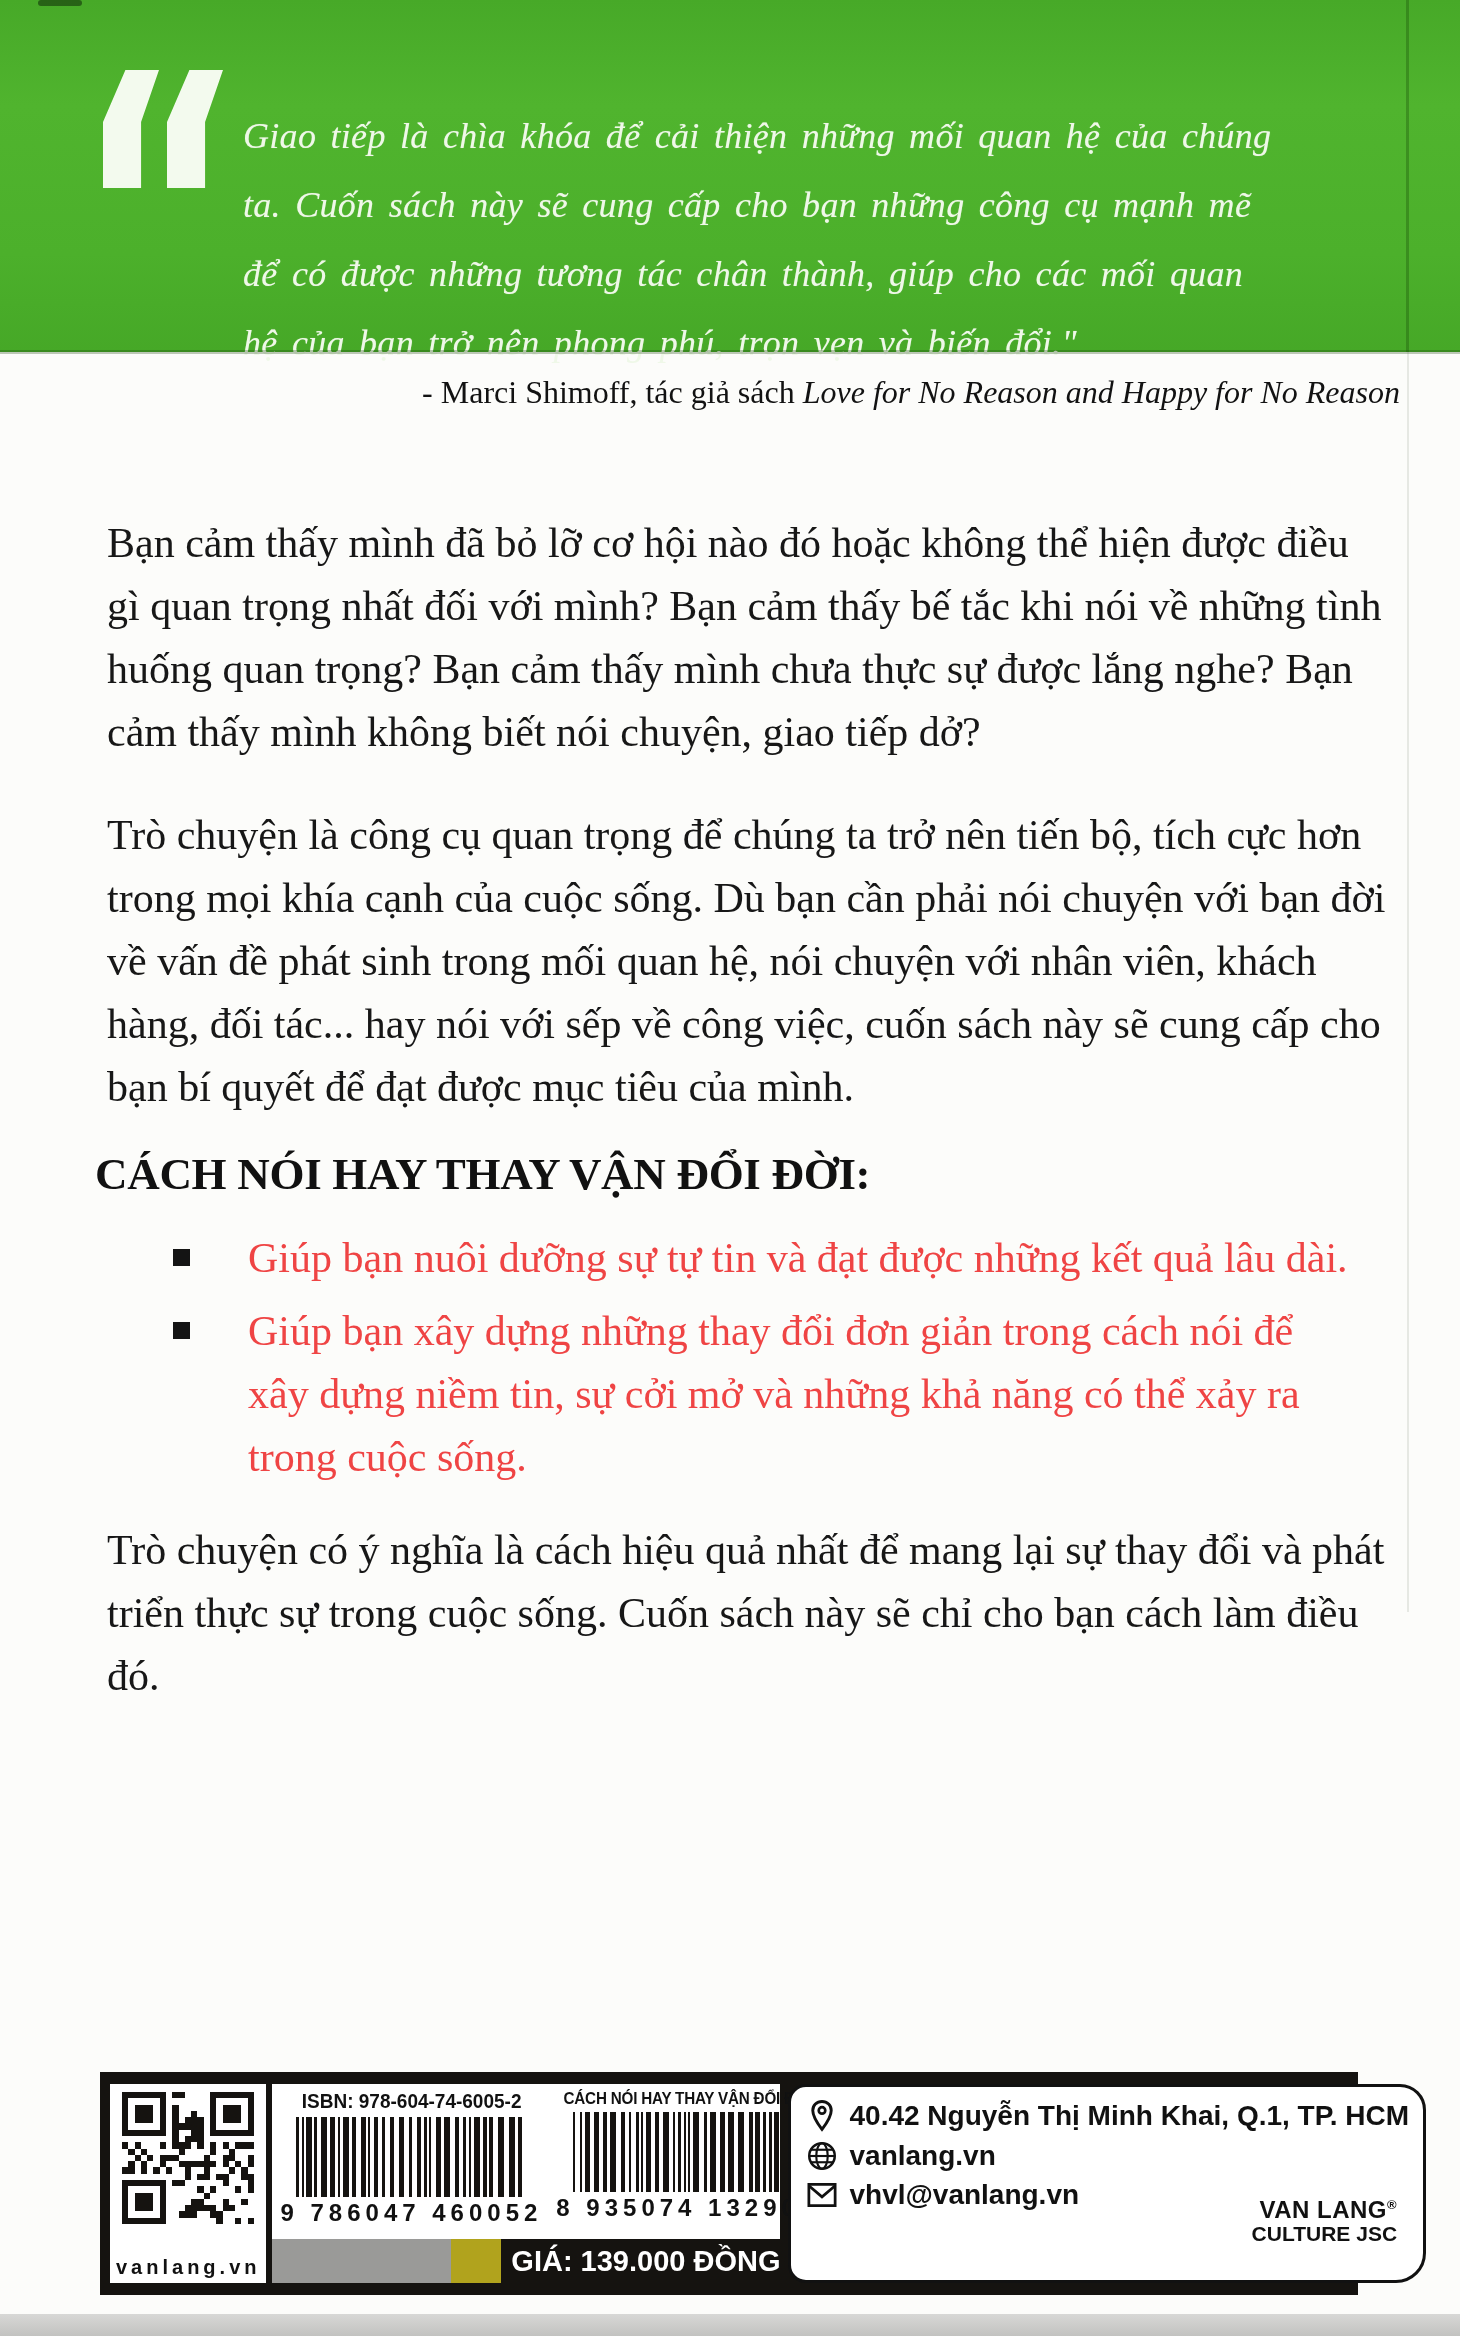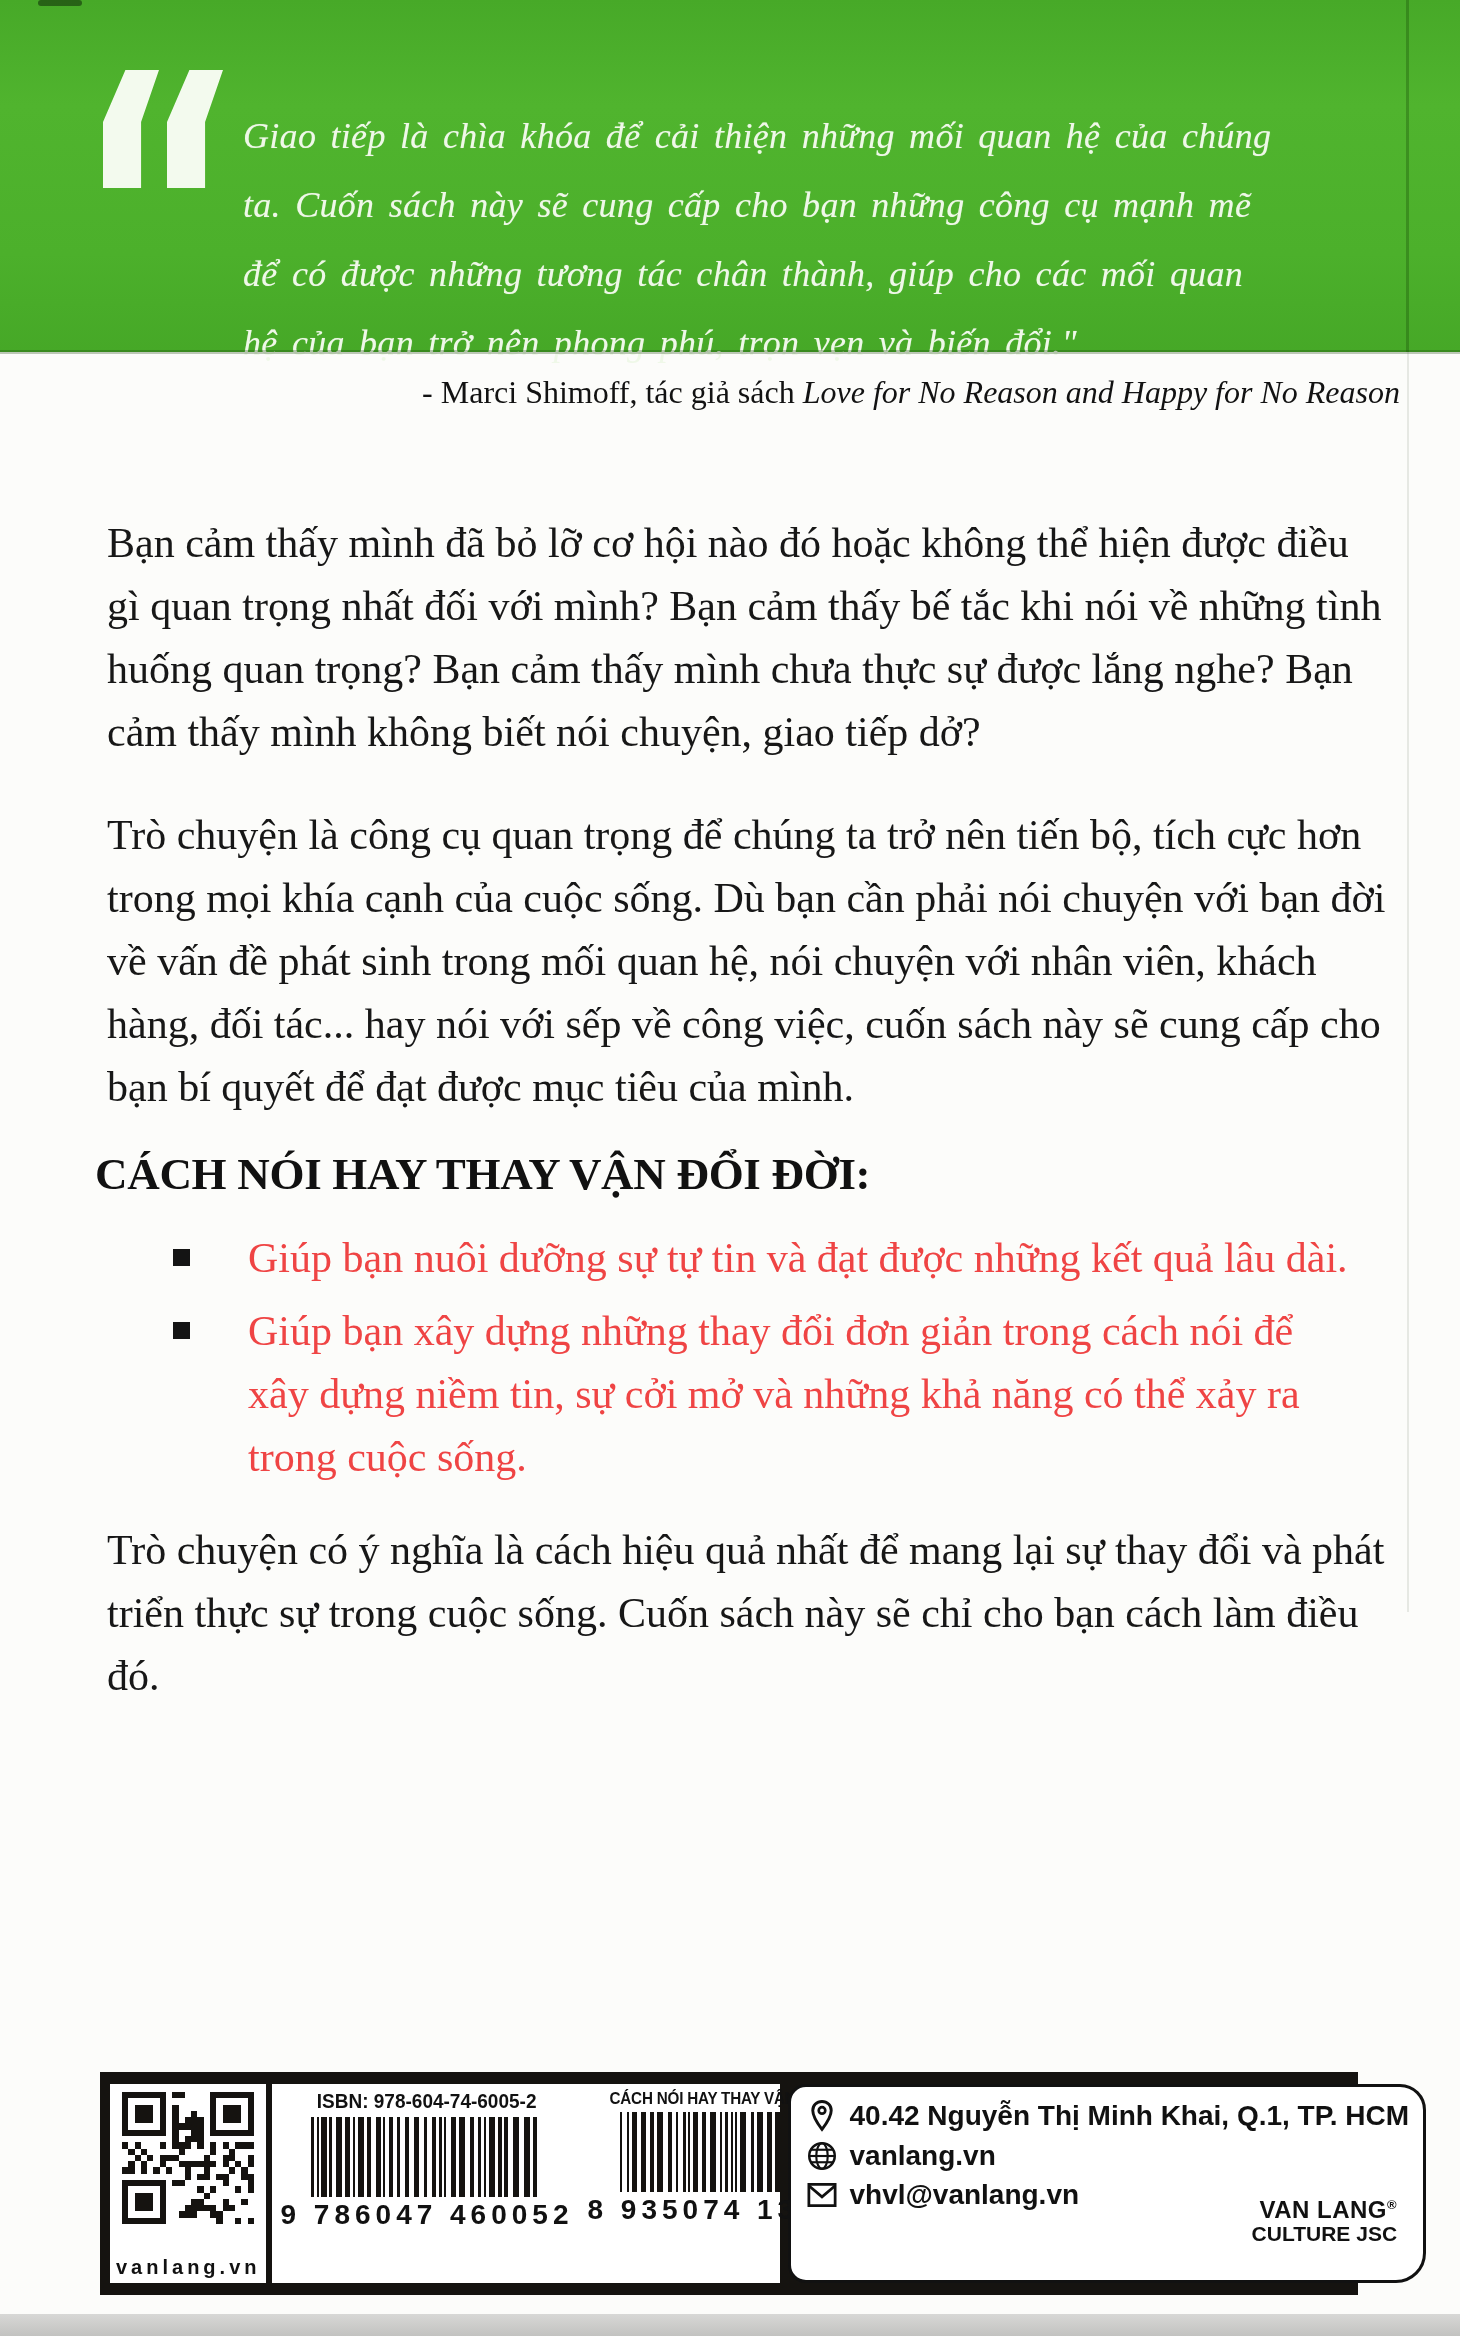--- a/index.html
+++ b/index.html
@@ -49,21 +49,21 @@
   .mid-panel{width:508px;display:flex;flex-direction:column;margin-right:8px;}
   .codes-row{flex:1;background:#ffffff;display:flex;justify-content:space-around;
              padding:6px 8px 4px;box-sizing:border-box;gap:14px;}
   .code-group{display:flex;flex-direction:column;align-items:center;}
   .code-label{font-weight:bold;color:#111;white-space:nowrap;transform:scaleX(.95);}
   .code-label.isbn{font-size:20px;}
   .code-label.book{font-size:16px;letter-spacing:-.2px;}
   .bars{display:flex;height:80px;margin-top:4px;align-items:stretch;}
   .bars span{background:#151310;}
   .bars i{background:transparent;}
-  .digits{font-size:28px;font-weight:bold;color:#111;letter-spacing:5px;white-space:nowrap;margin-top:2px;}
+  .digits{font-size:24px;font-weight:bold;color:#111;letter-spacing:5px;white-space:nowrap;margin-top:2px;}
 
   .strip-row{height:44px;display:flex;align-items:stretch;}
   .strip-gray{width:200px;background:#9a9a98;}
   .strip-olive{width:56px;background:#b1a31d;}
   .strip-price{flex:1;background:#151310;display:flex;align-items:center;padding-left:10px;}
   .strip-price span{color:#ffffff;font-size:29px;font-weight:bold;white-space:nowrap;}
 
   .contact-panel{flex:1;position:relative;background:#ffffff;border:3px solid #111;
                  border-radius:18px 26px 30px 18px;padding:12px 14px 8px 16px;box-sizing:border-box;}
   .contact-row{display:flex;align-items:center;margin-bottom:7px;}
@@ -367,20 +367,27 @@
               <span style="width:5px"></span>
               <i style="width:4px"></i>
               <span style="width:6px"></span>
               <i style="width:5px"></i>
               <span style="width:2px"></span>
               <i style="width:5px"></i>
             </div>
           <div class="digits">8 935074 132901</div>
         </div>
       </div>
+      <div class="strip-row">
+        <div class="strip-gray"></div>
+        <div class="strip-olive"></div>
+        <div class="strip-price">
+          <span>GIÁ: 139.000 ĐỒNG</span>
+        </div>
+      </div>
     </div>
 
     <div class="contact-panel">
       <div class="contact-row">
         <svg width="30" height="34" viewBox="0 0 24 28">
           <path d="M12 2C7.6 2 4.4 5.2 4.4 9.4 4.4 15 12 25 12 25s7.6-10 7.6-15.6C19.6 5.2 16.4 2 12 2z" fill="none" stroke="#111" stroke-width="2.4"></path>
           <circle cx="12" cy="9.4" r="2.7" fill="none" stroke="#111" stroke-width="2.2"></circle>
         </svg>
         <span class="txt">40.42 Nguyễn Thị Minh Khai, Q.1, TP. HCM</span>
       </div>

